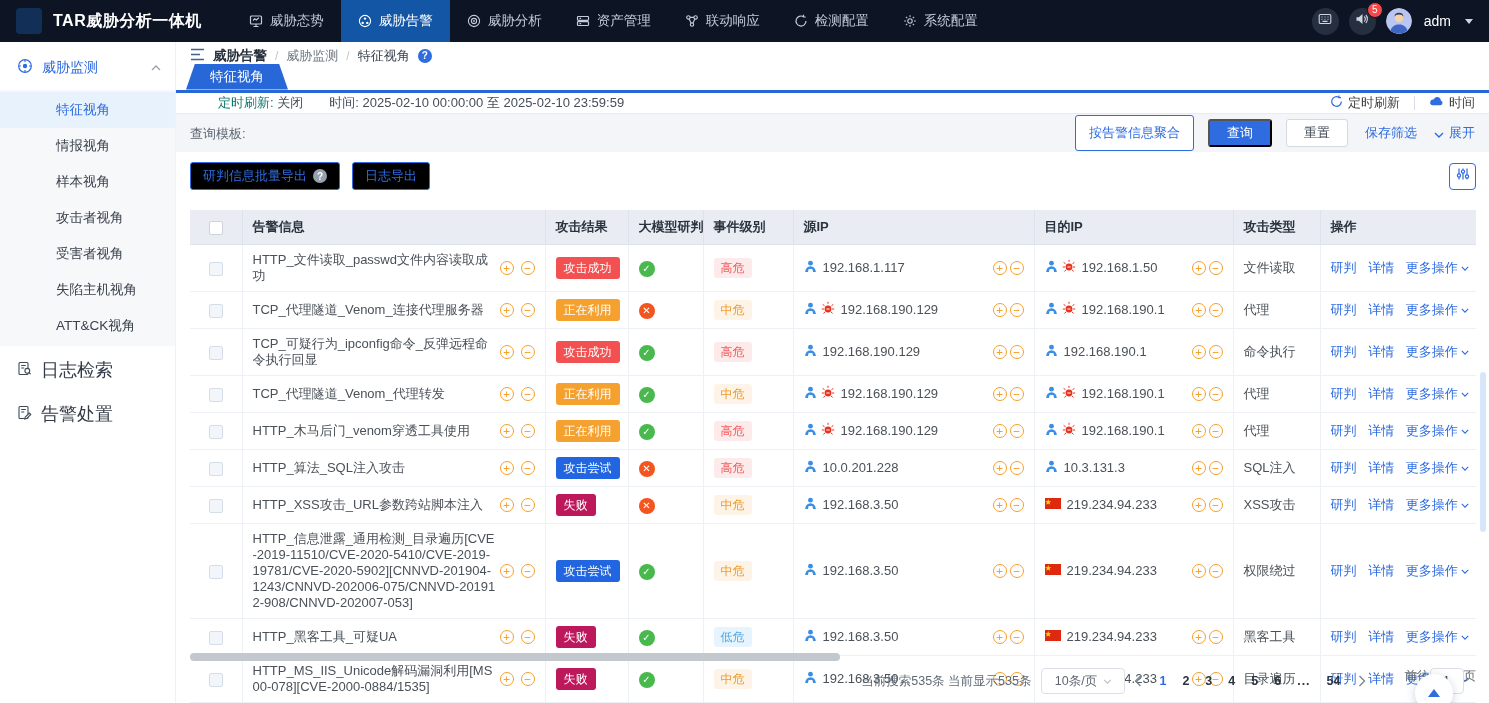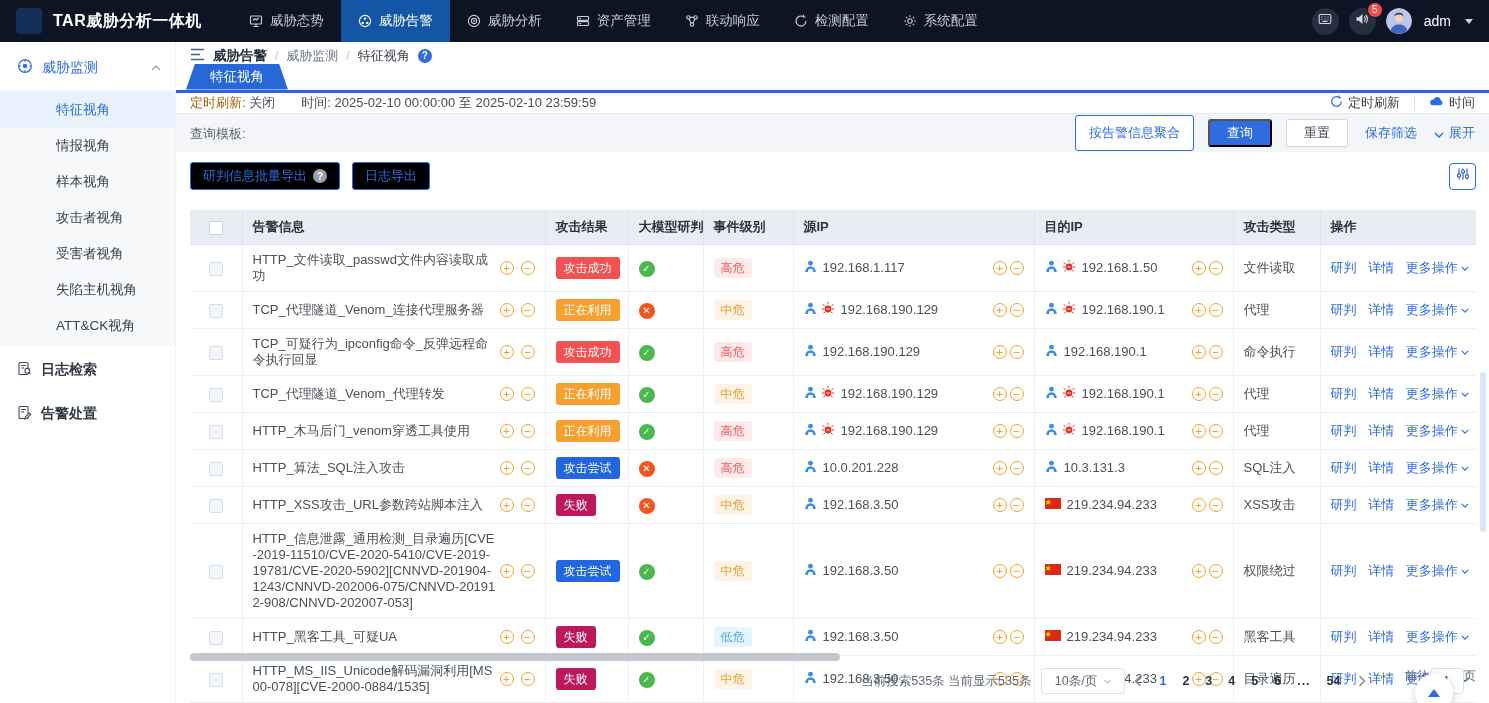--- a/index.html
+++ b/index.html
@@ -23,37 +23,37 @@
 
   
   .layout { display:flex; height:661px; background:#fff; }
   .sidebar { width:176px; background:#fff; border-right:1px solid #eef1f5; flex:none; }
   .side-group-header { display:flex; align-items:center; gap:9px; padding:16px 14px 12px 17px; cursor:pointer; }
   .side-group-label { color:#2e6ce0; font-size:14px; }
   .side-chevron { margin-left:auto; display:inline-flex; }
   .side-submenu { background:#f7f8fa; padding:2px 0; }
   .side-sub-item { height:36px; display:flex; align-items:center; padding-left:56px; font-size:13.5px; color:#3a424d; cursor:pointer; }
   .side-sub-item.active { background:#e7f2fd; color:#2e6ce0; }
-  .side-item { height:40px; display:flex; align-items:center; gap:9px; padding-left:17px; font-size:14px; color:#333b46; cursor:pointer; margin-top:4px;font-weight:bold; }
+  .side-item { height:40px; display:flex; align-items:center; gap:9px; padding-left:17px; font-size:18px; color:#333b46; cursor:pointer; margin-top:4px; }
 
   
   .main { flex:1; display:flex; flex-direction:column; position:relative; background:#fff; min-width:0; }
   .breadcrumb-bar { height:31px; display:flex; align-items:center; gap:8px; padding:4px 14px 0; }
   .crumb-root { font-size:13.5px; font-weight:bold; color:#27303c; }
   .crumb-sep { color:#c0c6cd; font-size:12px; }
   .crumb { color:#6e7781; font-size:13px; }
   .crumb-last { color:#39424e; font-size:13px; }
   .q-circle { width:14px; height:14px; border-radius:50%; background:#2e6ce0; color:#fff; font-size:10px; font-weight:bold; display:inline-flex; align-items:center; justify-content:center; }
   .q-circle.gray { background:#97a2b0; }
 
   .tab-bar { height:27px; display:flex; align-items:flex-end; border-bottom:3px solid #2767d8; padding-left:10px; }
   .tab-active { background:#2767d8; color:#fff; font-size:13.5px; padding:4px 24px 4px; clip-path:polygon(0 100%, 9px 0, calc(100% - 9px) 0, 100% 100%); cursor:default; }
 
   .refresh-bar { height:30px; display:flex; align-items:center; padding:0 14px; border-bottom:1px solid #e8ebf0; font-size:13px; color:#454d57; }
-  .refresh-bar .lbl { color:#a16207; }
+  .refresh-bar .lbl { color:#0f766e;margin-left:28px; }
   .refresh-bar .gap { margin-left:26px; }
   .rb-right { margin-left:auto; display:flex; align-items:center; }
   .rb-link { color:#404040; font-size:13px; display:flex; align-items:center; gap:5px; cursor:pointer; }
   .rb-div { width:1px; height:14px; background:#d8dde3; margin:0 14px; }
 
   .filter-panel { height:52px; background:#f3f5f9; display:flex; align-items:center; padding:0 14px; }
   .filter-label { font-size:13px; color:#5f6771; align-self:flex-start; margin-top:11px; }
   .filter-right { margin-left:auto; display:flex; align-items:center; }
   .btn { height:28px; display:inline-flex; align-items:center; justify-content:center; border-radius:3px; font-size:13px; cursor:pointer; white-space:nowrap; }
   .btn-outline-blue { border:1px solid #2e6ce0; color:#2e6ce0; background:#fff; padding:17px 13px; }

